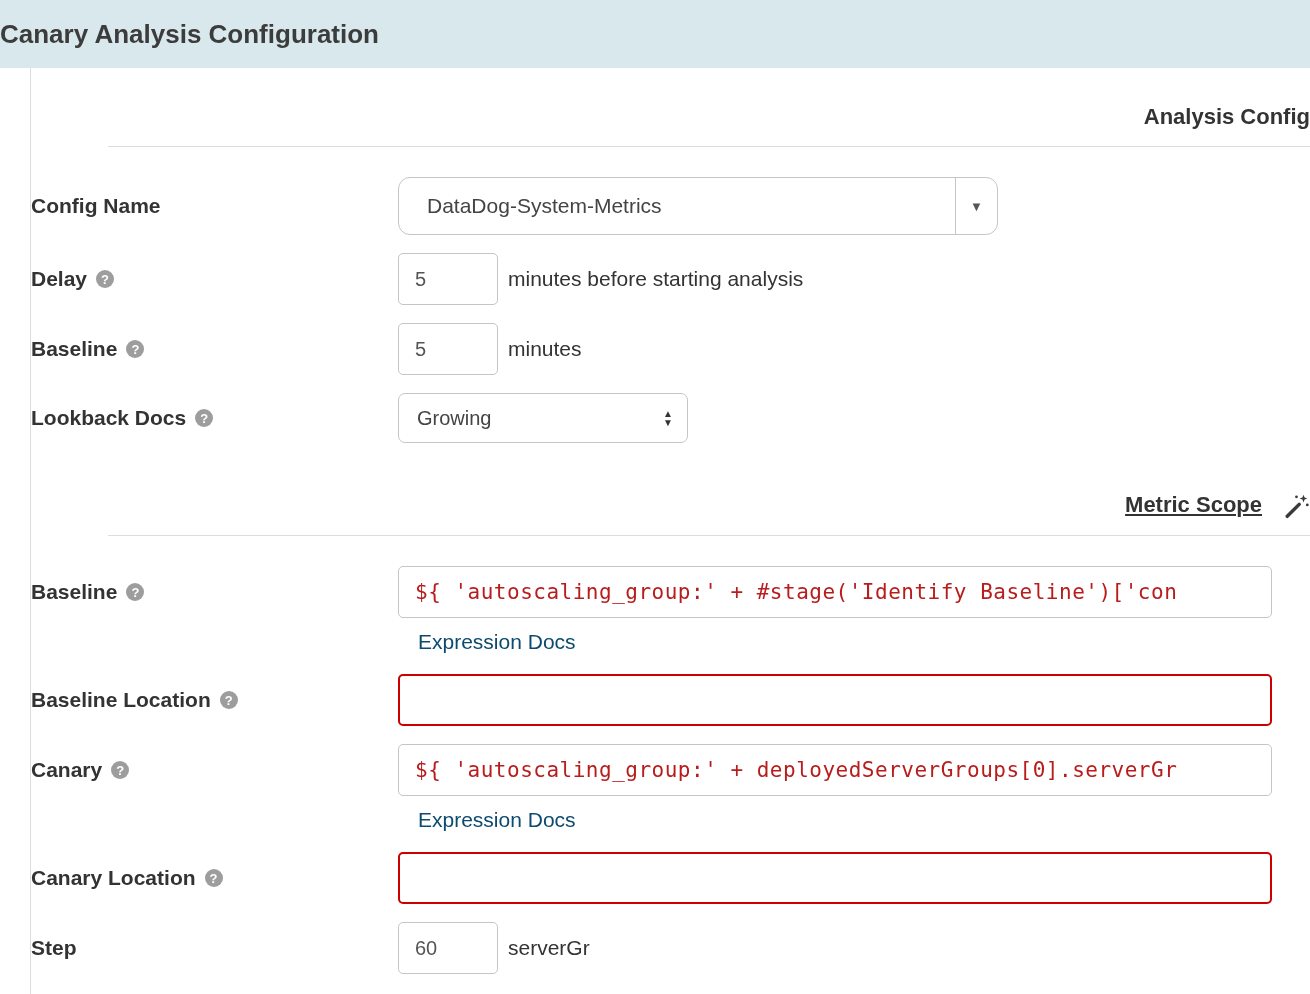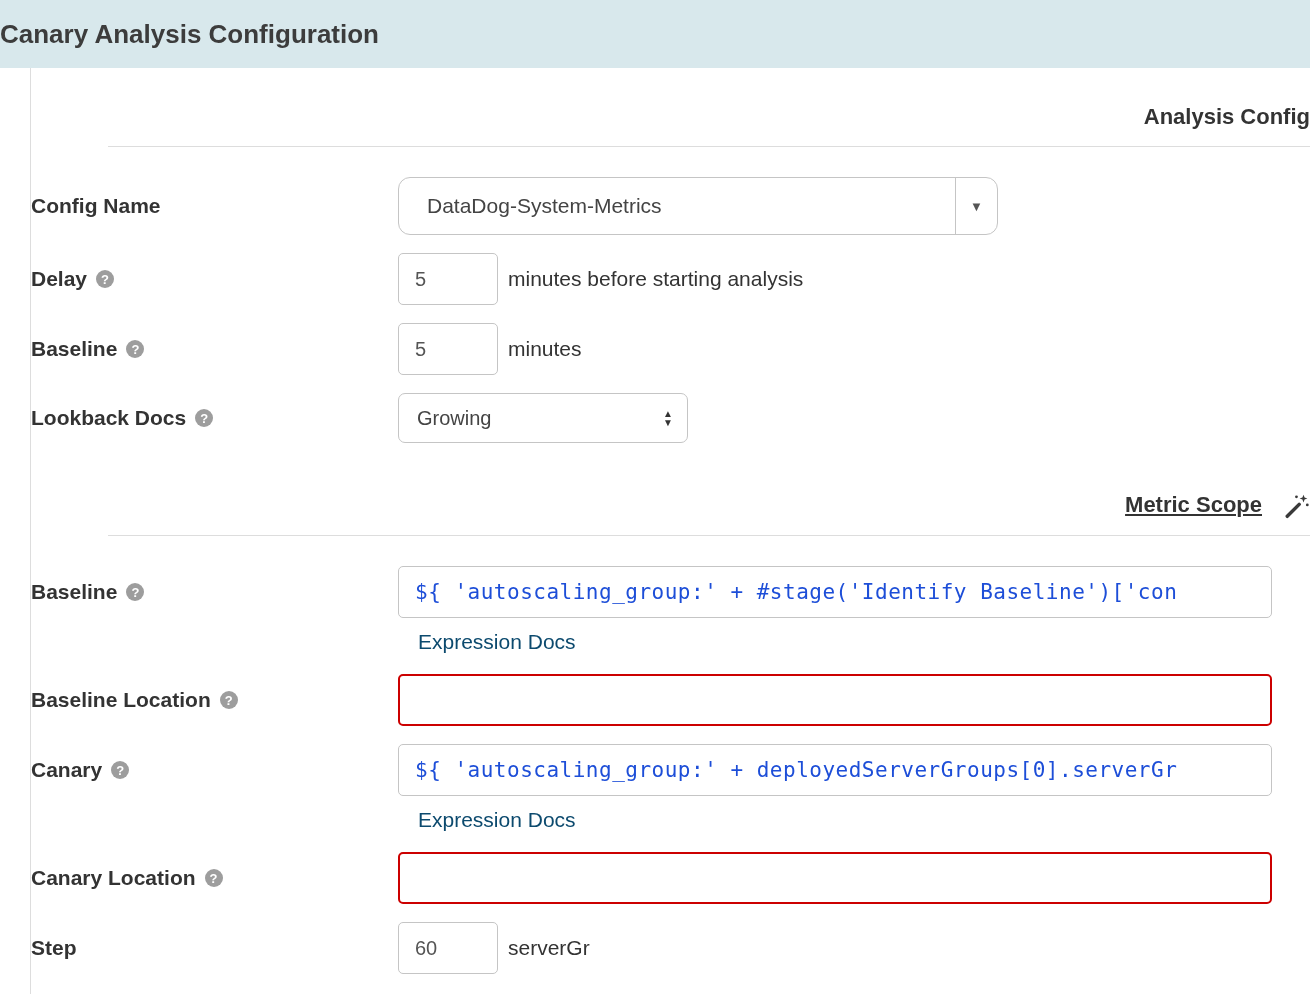--- a/index.html
+++ b/index.html
@@ -104,21 +104,21 @@
     padding: 0 16px;
     font-family: "Liberation Sans", sans-serif;
     background: #fff;
     outline: none;
   }
   input.small { width: 100px; }
   input.wide {
     width: 874px;
     font-family: "DejaVu Sans Mono", monospace;
     font-size: 21px;
-    color: #1d4ed8;
+    color: #b91c1c;
     letter-spacing: 0.5px;
     white-space: nowrap;
     overflow: hidden;
   }
   input.error {
     border: 2px solid #c00;
   }
   .combo {
     width: 600px;
     height: 58px;

